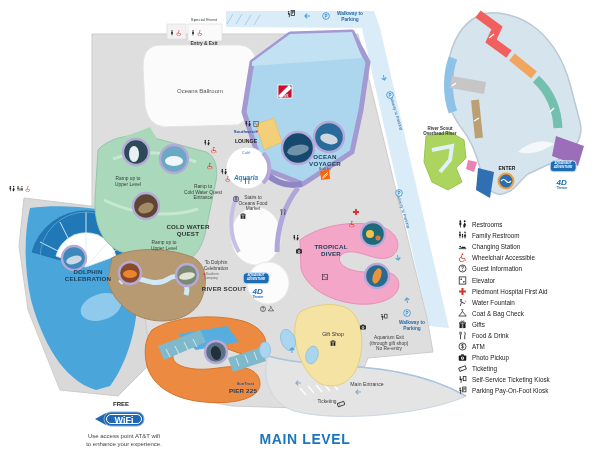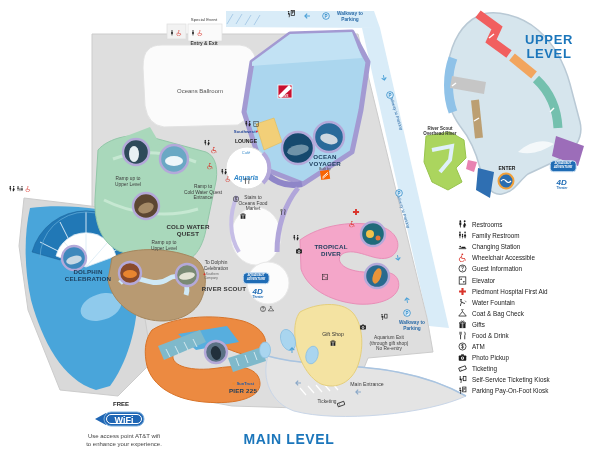--- a/index.html
+++ b/index.html
@@ -368,23 +368,21 @@
 <div class="lbl suntrust" style="left:243px;top:384px"><span class="st-mark">☀</span> <span>SunTrust</span></div>
 <div class="lbl area navy" style="left:243px;top:391px">PIER 225</div>
 <div class="lbl t52" style="left:333px;top:334px;color:#333">Gift Shop</div>
 <div class="lbl t48" style="left:389px;top:343px">Aquarium Exit
 (through gift shop)
 No Re-entry</div>
 <div class="lbl t48" style="left:412px;top:326px;font-weight:bold;color:#2c6ca8">Walkway to
 Parking</div>
 <div class="lbl t52" style="left:367px;top:384px">Main Entrance</div>
 <div class="lbl t48" style="left:327px;top:402px">Ticketing</div>
-<div class="lbl level" style="left:289px;top:439px">MAIN LEVEL</div>
-<div class="lbl level upperlvl" style="left:549px;top:47px">UPPER
-LEVEL</div>
+<div class="lbl level" style="left:305px;top:439px">MAIN LEVEL</div>
 <div class="lbl" style="left:440px;top:131px;font-size:4.5px;font-weight:bold;color:#333">River Scout
 Overhead River</div>
 <div class="lbl" style="left:507px;top:169px;font-size:5px;font-weight:bold;color:#222">ENTER</div>
 <div class="lbl t43 rot73" style="left:396px;top:112px;color:#2c6ca8">Walkway to Parking</div>
 <div class="lbl t43 rot73" style="left:403px;top:210px;color:#2c6ca8">Walkway to Parking</div>
 
 <div class="aq-badge" style="left:563px;top:166px">AQUANAUT
 ADVENTURE</div>
 <div class="fourd" style="left:562px;top:184px">
   <span class="big">4D</span>

